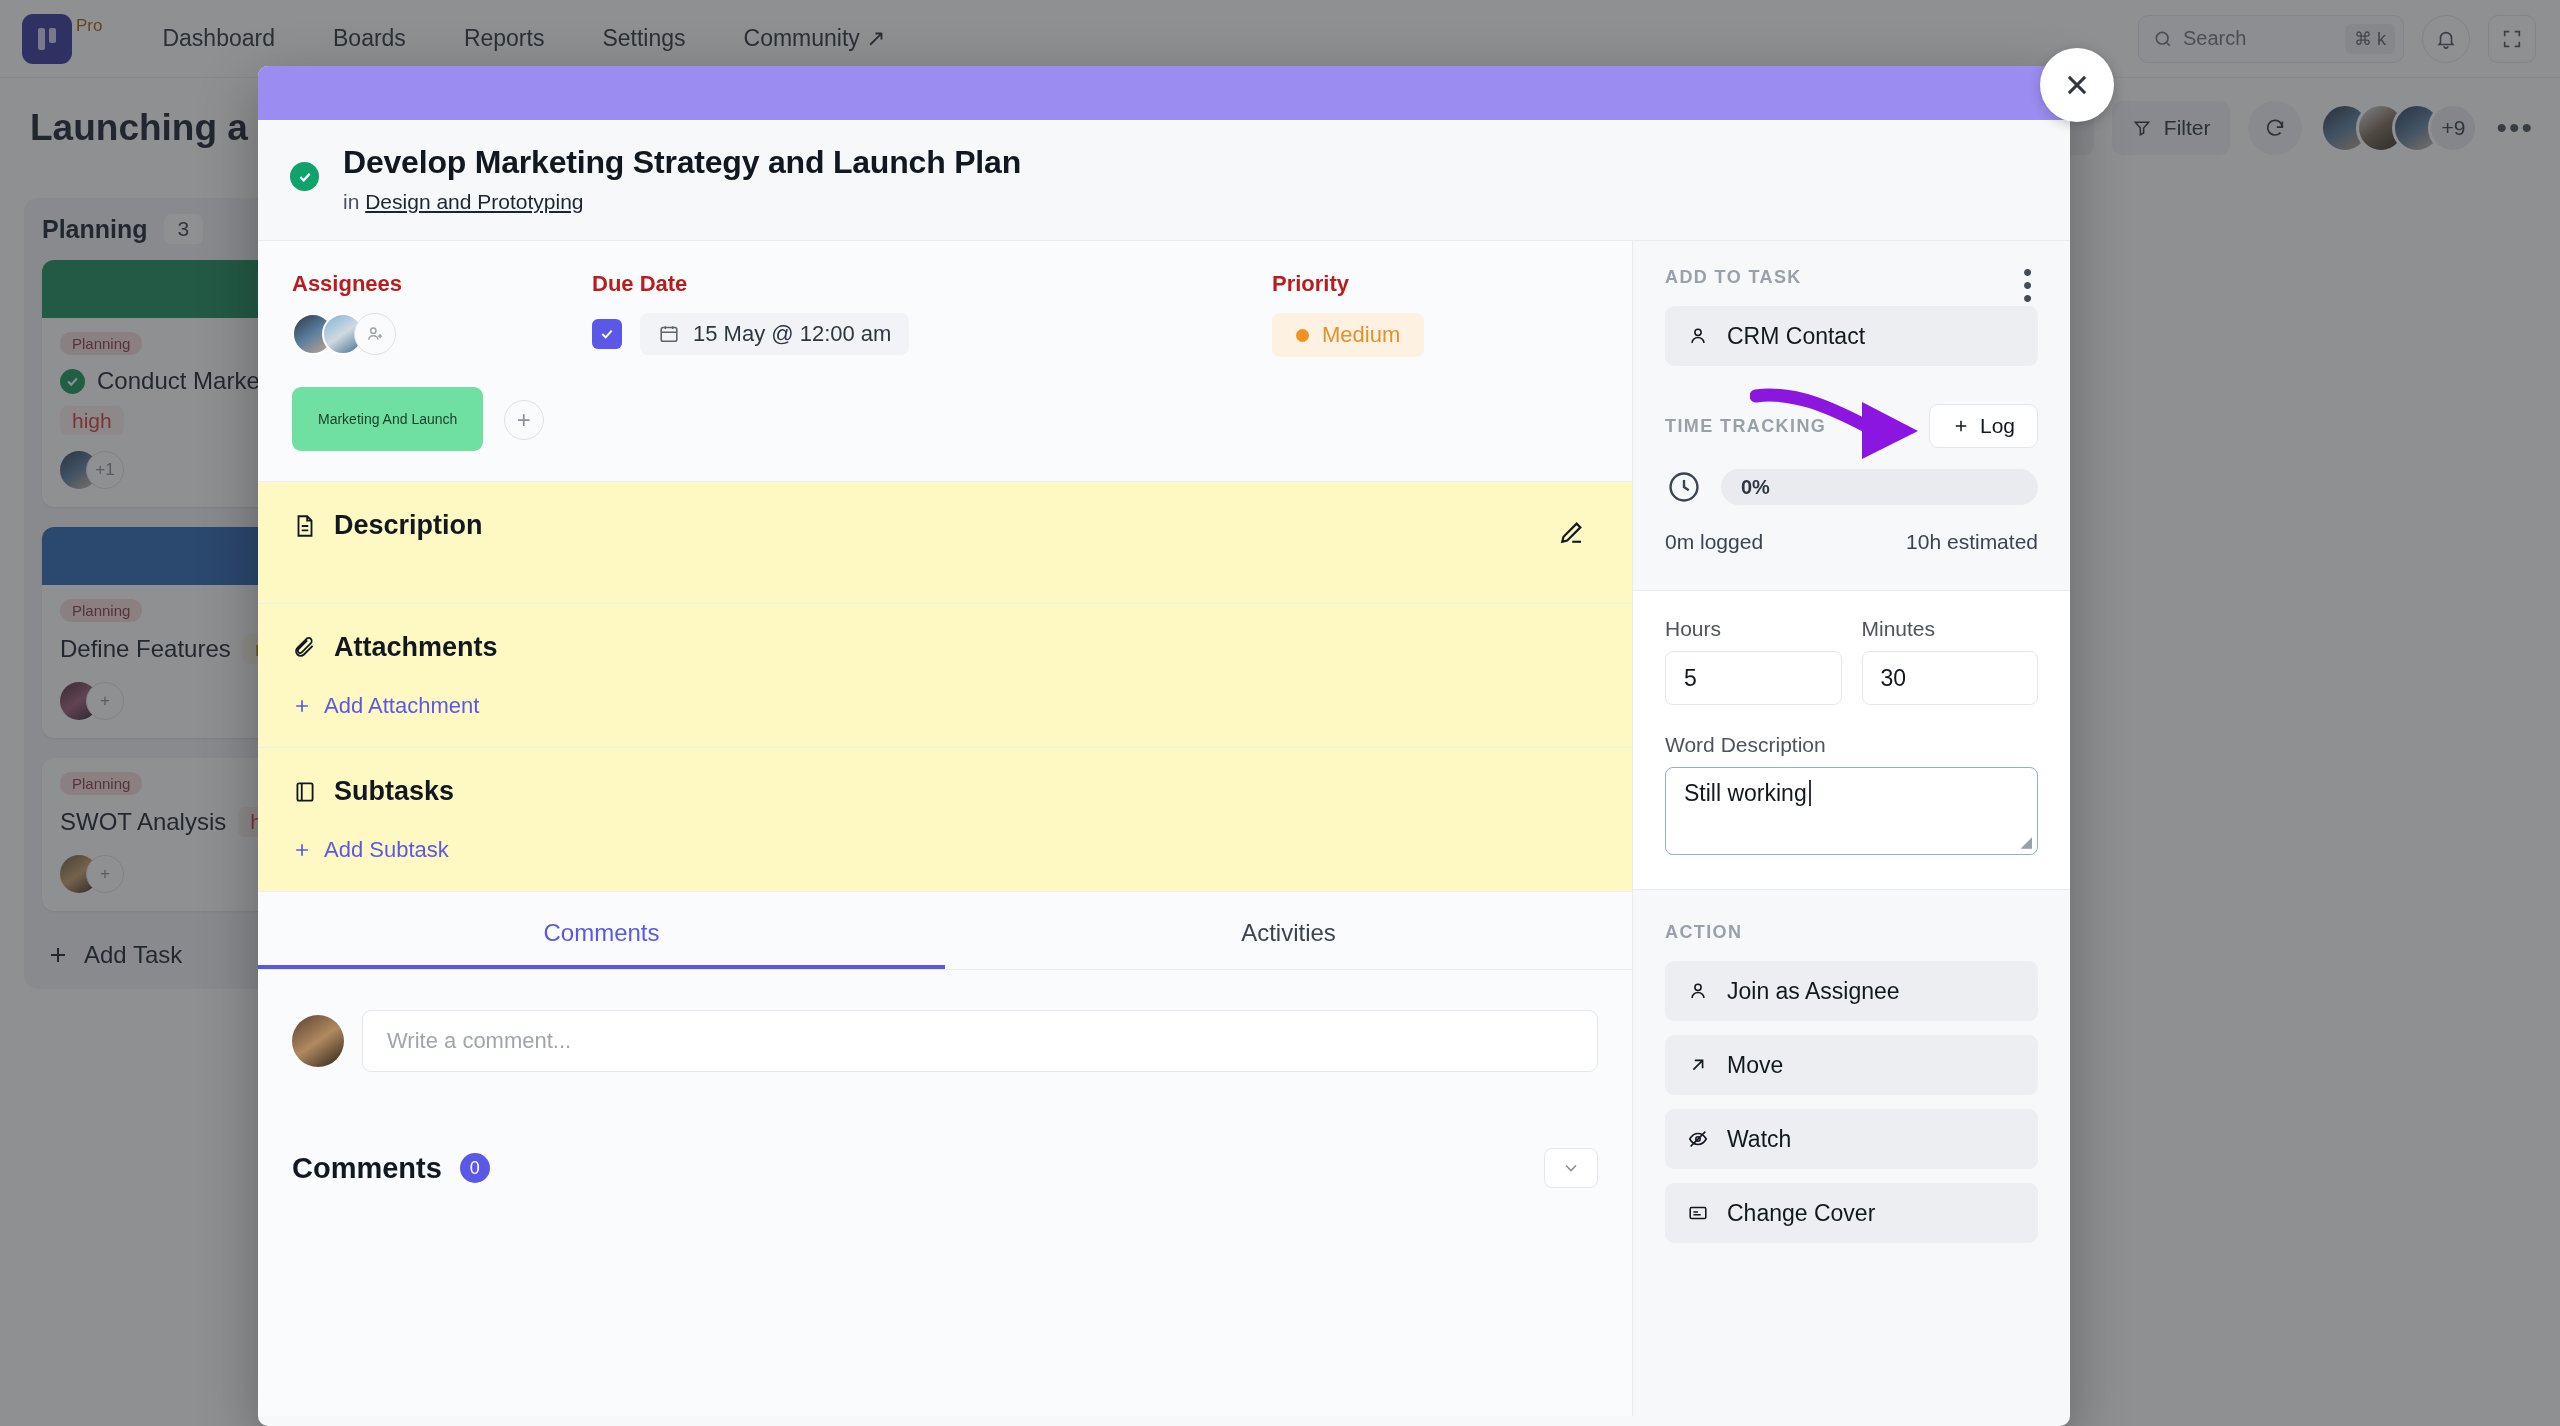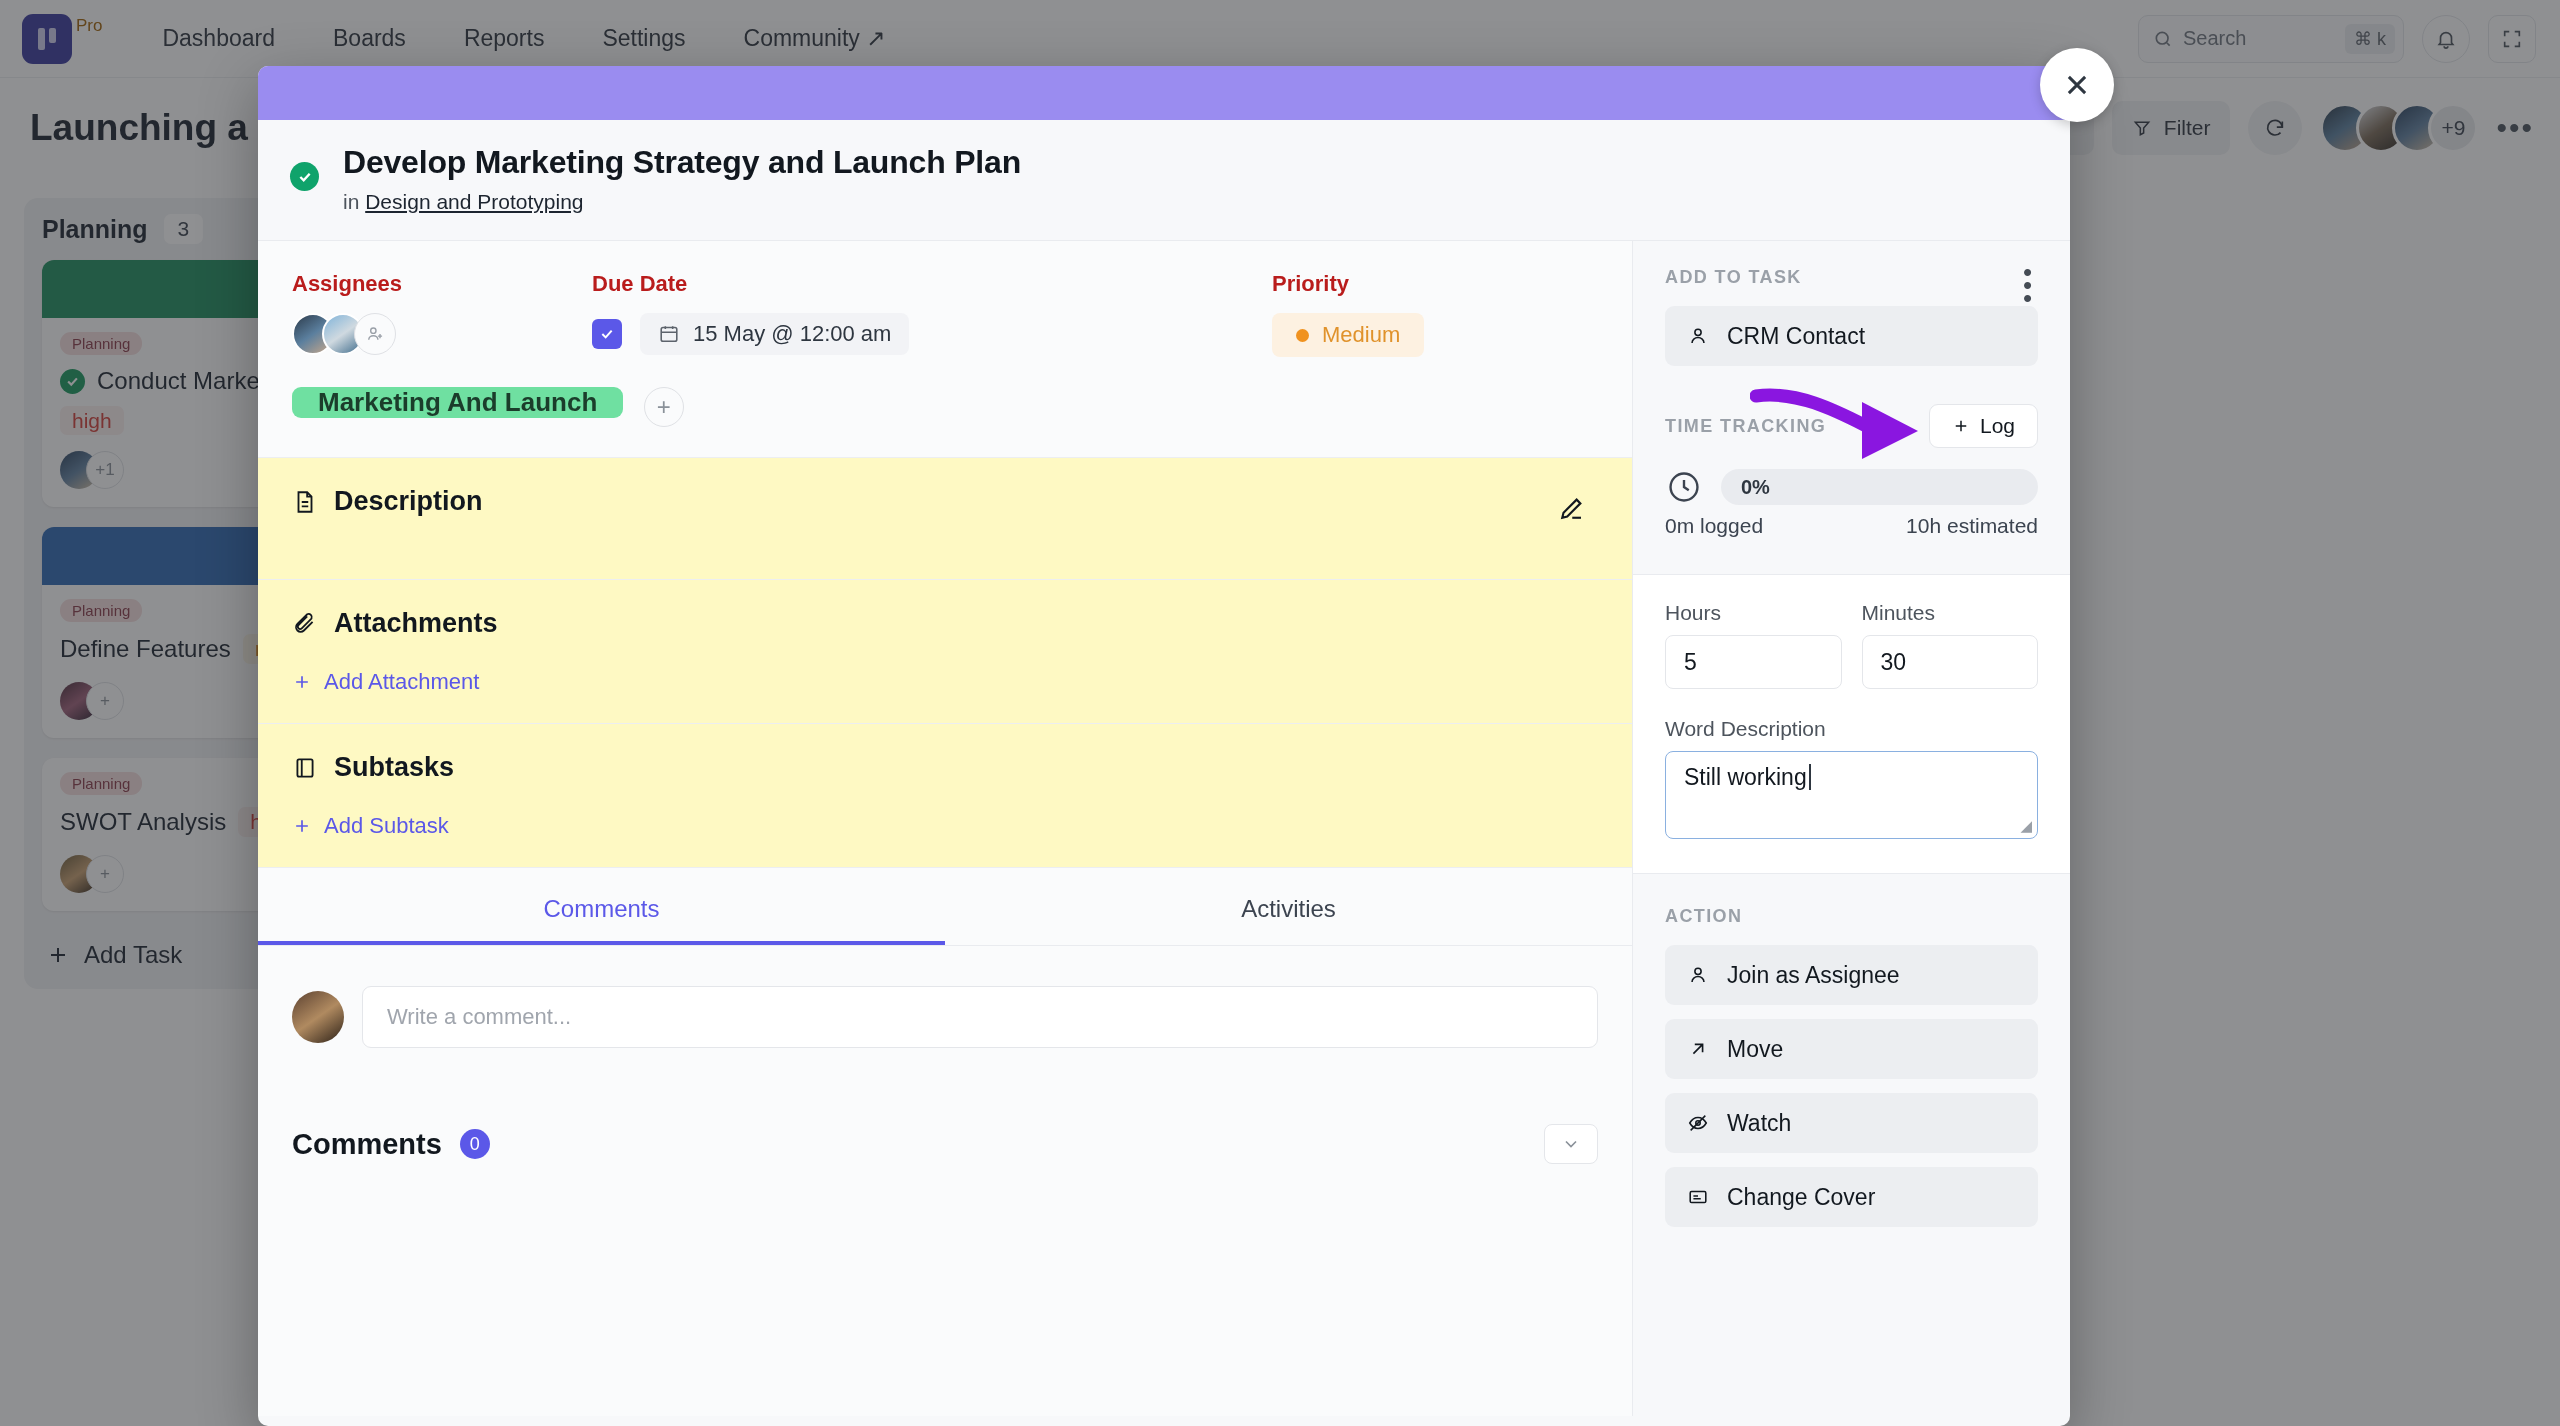--- a/index.html
+++ b/index.html
@@ -132,22 +132,22 @@
     width: 30px; height: 30px; border-radius: 6px; background: #5b58e8;
     display: flex; align-items: center; justify-content: center; flex: none;
   }
   .due-pill { display: flex; align-items: center; gap: 13px; background: #f2f3f6; border-radius: 8px; padding: 8px 18px;
      font-size: 22px; color: #2e3640; }
   .prio-pill { display: inline-flex; align-items: center; gap: 13px; background: #fdf1e1; border-radius: 8px;
      padding: 9px 24px; font-size: 22px; color: #e0922b; }
   .dot-orange { width: 13px; height: 13px; border-radius: 50%; background: #f0921f; }
 
   .labels-sec { padding: 6px 34px 30px; background: #fafbfc; border-bottom: 1px solid #eceef1; }
-  .label-chip { display: inline-block; background: #6fe0a1; color: #1b3d2b; font-size: 26px; font-weight: 700;
-     border-radius: 9px; padding: 0 26px; }
+  .label-chip { display: inline-block; background: #6fe0a1; color: #1b3d2b; font-size: 14px; font-weight: 400;
+     border-radius: 9px; padding: 24px 26px; }
   .label-add { width: 40px; height: 40px; border-radius: 50%; border: 1px solid #dfe1e5; background:#fafbfc;
      display: inline-flex; align-items: center; justify-content: center; margin-left: 16px; vertical-align: middle;
      font-size: 24px; color: #8a9199; }
 
   .section { padding: 28px 34px; border-bottom: 1px solid #eceef1; background: #fef9c3; position: relative; }
   .sec-title { display: flex; align-items: center; gap: 16px; font-size: 27px; font-weight: 600; color: #12181f; }
   .edit-pencil { position: absolute; right: 46px; top: 36px; }
   .add-link { display: flex; align-items: center; gap: 12px; font-size: 22px; color: #5b58e8; margin-top: 30px; }
 
   .tabs { display: flex; border-bottom: 1px solid #e9ebef; background: #fafbfc; }
@@ -172,21 +172,21 @@
   .rp-item {
     height: 60px; background: #eceef1; border-radius: 9px; display: flex; align-items: center;
     gap: 18px; padding: 0 22px; font-size: 23px; color: #12181f; margin-bottom: 14px;
   }
   .tt-head { display: flex; align-items: center; position: relative; margin-bottom: 20px; }
   .log-btn { margin-left: auto; background: #fff; border: 1px solid #e4e6ea; border-radius: 9px;
      display: flex; align-items: center; gap: 10px; padding: 9px 22px; font-size: 21px; color: #12181f; }
   .progress-row { display: flex; align-items: center; gap: 18px; }
   .bar { flex: 1; height: 36px; background: #e9ebef; border-radius: 18px; display: flex; align-items: center;
      padding-left: 20px; font-size: 20px; font-weight: 600; color: #2e3640; }
-  .tt-stats { display: flex; justify-content: space-between; margin-top: 8px; font-size: 21px; color: #3c4450; }
+  .tt-stats { display: flex; justify-content: space-between; margin-top: 24px; font-size: 21px; color: #3c4450; }
 
   .log-card { background: #fff; border-top: 1px solid #e9ebef; border-bottom: 1px solid #e9ebef;
      padding: 26px 32px 34px; margin-top: 26px; }
   .field-grid { display: flex; gap: 20px; }
   .field { flex: 1; }
   .f-label { font-size: 21px; color: #4d545d; margin-bottom: 10px; }
   .f-input { height: 54px; border: 1px solid #e4e6ea; border-radius: 8px; background: #fff;
      display: flex; align-items: center; padding: 0 18px; font-size: 23px; color: #12181f; }
   .f-area { height: 88px; border: 1px solid #8ab0e0; border-radius: 8px; background: #fff; padding: 12px 18px;
      font-size: 23px; color: #12181f; position: relative; }

